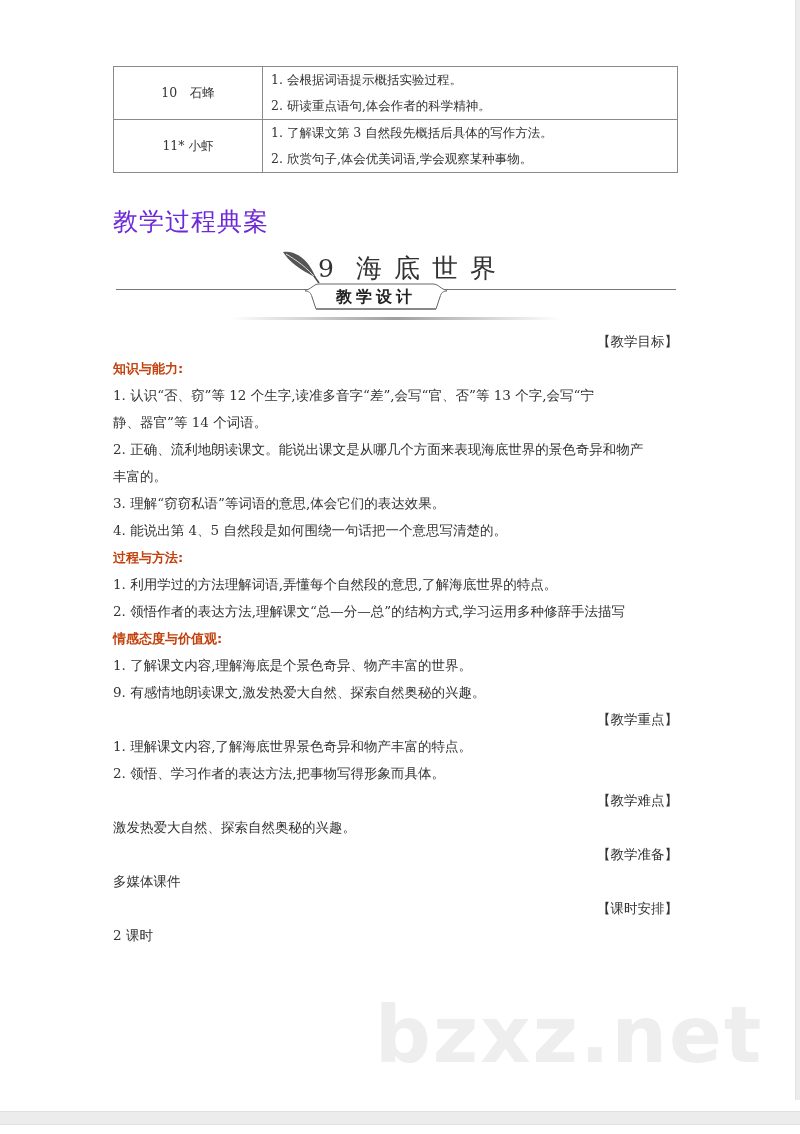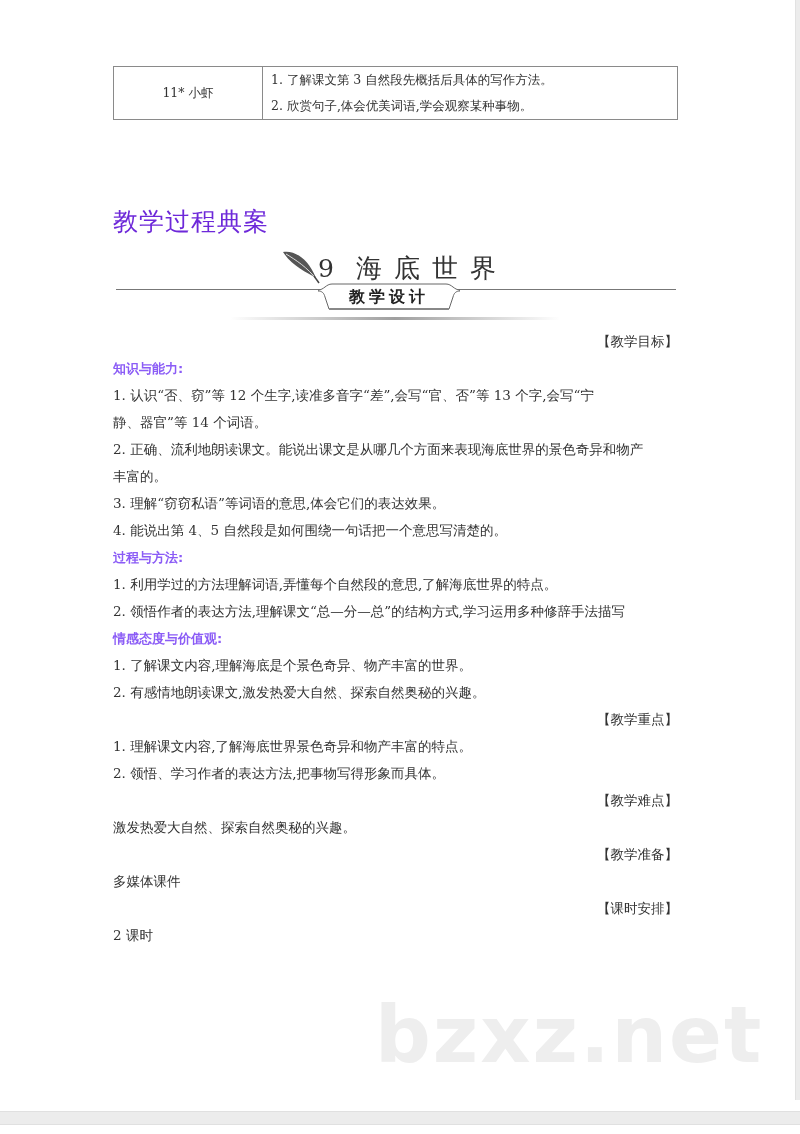--- a/index.html
+++ b/index.html
@@ -20,40 +20,47 @@
   .goal-line { height:26px; line-height:26px; }
 
   .section-title { position:absolute; left:113px; top:205px; font-size:25px; color:#6d28d9; letter-spacing:1px; }
 
   .lesson-head { position:absolute; left:280px; top:244px; height:40px; display:flex; align-items:flex-end; }
   .quill { width:40px; height:36px; }
   .lesson-num { font-size:25px; color:#333; margin-left:-2px; line-height:30px; }
   .lesson-name { font-size:26px; color:#333; letter-spacing:12px; margin-left:22px; line-height:32px; }
 
   .rule { position:absolute; left:116px; top:289px; width:560px; height:1px; background:#777; }
-  .tab-banner { position:absolute; left:318px; top:283px; width:142px; height:28px; }
+  .tab-banner { position:absolute; left:305px; top:283px; width:142px; height:28px; }
   .tab-banner svg { position:absolute; left:0; top:0; }
   .tab-label { position:absolute; left:0; top:4px; width:142px; text-align:center; font-family:"DejaVu Sans","Liberation Sans",sans-serif; font-weight:bold; font-size:16px; color:#222; letter-spacing:4px; }
   .shadow-line { position:absolute; left:230px; top:317px; width:330px; height:3px;
     background:linear-gradient(to right, rgba(0,0,0,0), rgba(80,80,80,0.55) 50%, rgba(0,0,0,0)); border-radius:2px; }
 
   .body-text { position:absolute; left:113px; top:328px; width:565px; font-size:13.5px; color:#333; }
   .line { height:27px; line-height:27px; white-space:nowrap; }
   .bracket-head { margin-left:-3px;text-align:right; }
-  .bold-head { font-family:"DejaVu Sans","Liberation Sans",sans-serif; font-weight:bold; font-size:13px; color:#8b5cf6; }
+  .bold-head { font-family:"DejaVu Sans","Liberation Sans",sans-serif; font-weight:bold; font-size:13px; color:#c2410c; }
 
   .watermark { position:absolute; left:375px; top:990px; font-family:"DejaVu Sans","Liberation Sans",sans-serif; font-weight:bold; font-size:78px; color:#eeeeee; letter-spacing:2px; }
 </style>
 </head>
 <body>
 
 <div class="page-edge-right"></div>
 
 <table class="obj-table">
   <tbody>
+      <tr>
+    <td class="lesson">10　石蜂</td>
+    <td class="goals">
+      <div class="goal-line">1. 会根据词语提示概括实验过程。</div>
+      <div class="goal-line">2. 研读重点语句,体会作者的科学精神。</div>
+    </td>
+  </tr>
   <tr>
     <td class="lesson">11* 小虾</td>
     <td class="goals">
       <div class="goal-line">1. 了解课文第 3 自然段先概括后具体的写作方法。</div>
       <div class="goal-line">2. 欣赏句子,体会优美词语,学会观察某种事物。</div>
     </td>
   </tr>
 </tbody>
   </table>
 
@@ -86,21 +93,21 @@
   <div class="line">静、器官”等 14 个词语。</div>
   <div class="line">2. 正确、流利地朗读课文。能说出课文是从哪几个方面来表现海底世界的景色奇异和物产</div>
   <div class="line">丰富的。</div>
   <div class="line">3. 理解“窃窃私语”等词语的意思,体会它们的表达效果。</div>
   <div class="line">4. 能说出第 4、5 自然段是如何围绕一句话把一个意思写清楚的。</div>
   <div class="line bold-head">过程与方法:</div>
   <div class="line">1. 利用学过的方法理解词语,弄懂每个自然段的意思,了解海底世界的特点。</div>
   <div class="line">2. 领悟作者的表达方法,理解课文“总—分—总”的结构方式,学习运用多种修辞手法描写</div>
   <div class="line bold-head">情感态度与价值观:</div>
   <div class="line">1. 了解课文内容,理解海底是个景色奇异、物产丰富的世界。</div>
-  <div class="line">2. 有感情地朗读课文,激发热爱大自然、探索自然奥秘的兴趣。</div>
+  <div class="line">9. 有感情地朗读课文,激发热爱大自然、探索自然奥秘的兴趣。</div>
   <div class="line bracket-head">【教学重点】</div>
   <div class="line">1. 理解课文内容,了解海底世界景色奇异和物产丰富的特点。</div>
   <div class="line">2. 领悟、学习作者的表达方法,把事物写得形象而具体。</div>
   <div class="line bracket-head">【教学难点】</div>
   <div class="line">激发热爱大自然、探索自然奥秘的兴趣。</div>
   <div class="line bracket-head">【教学准备】</div>
   <div class="line">多媒体课件</div>
   <div class="line bracket-head">【课时安排】</div>
   <div class="line">2 课时</div>
 </div>

